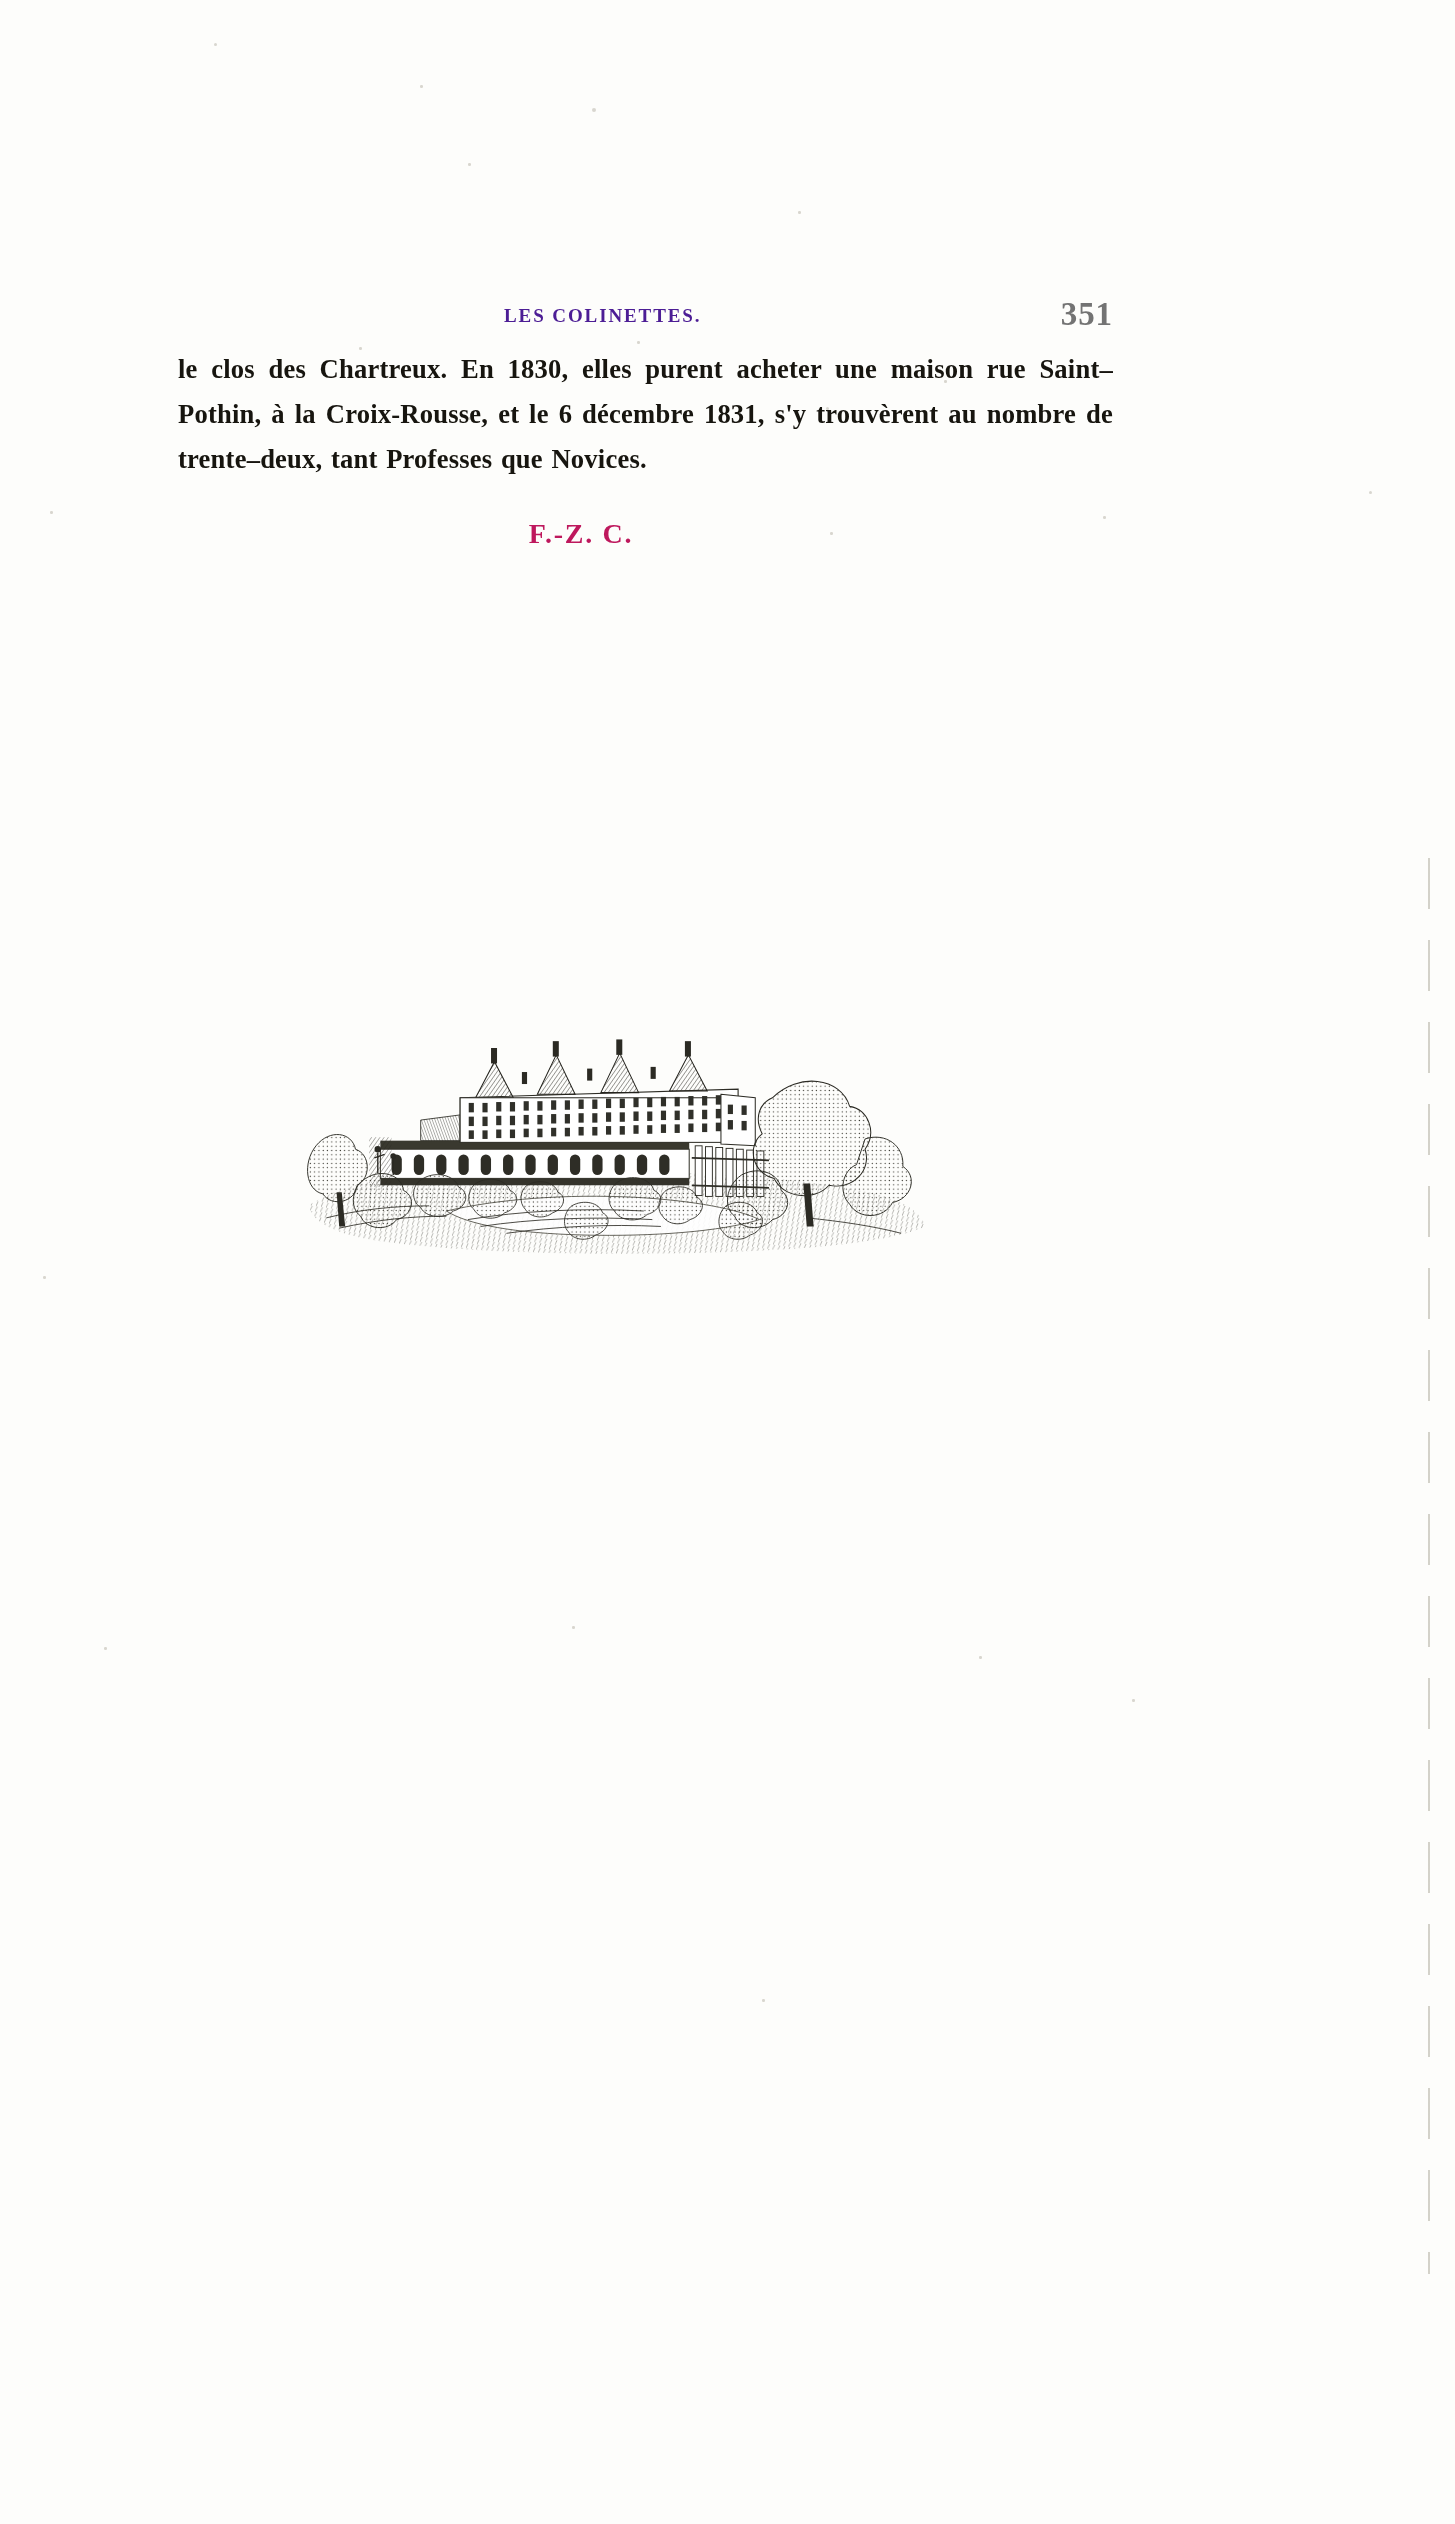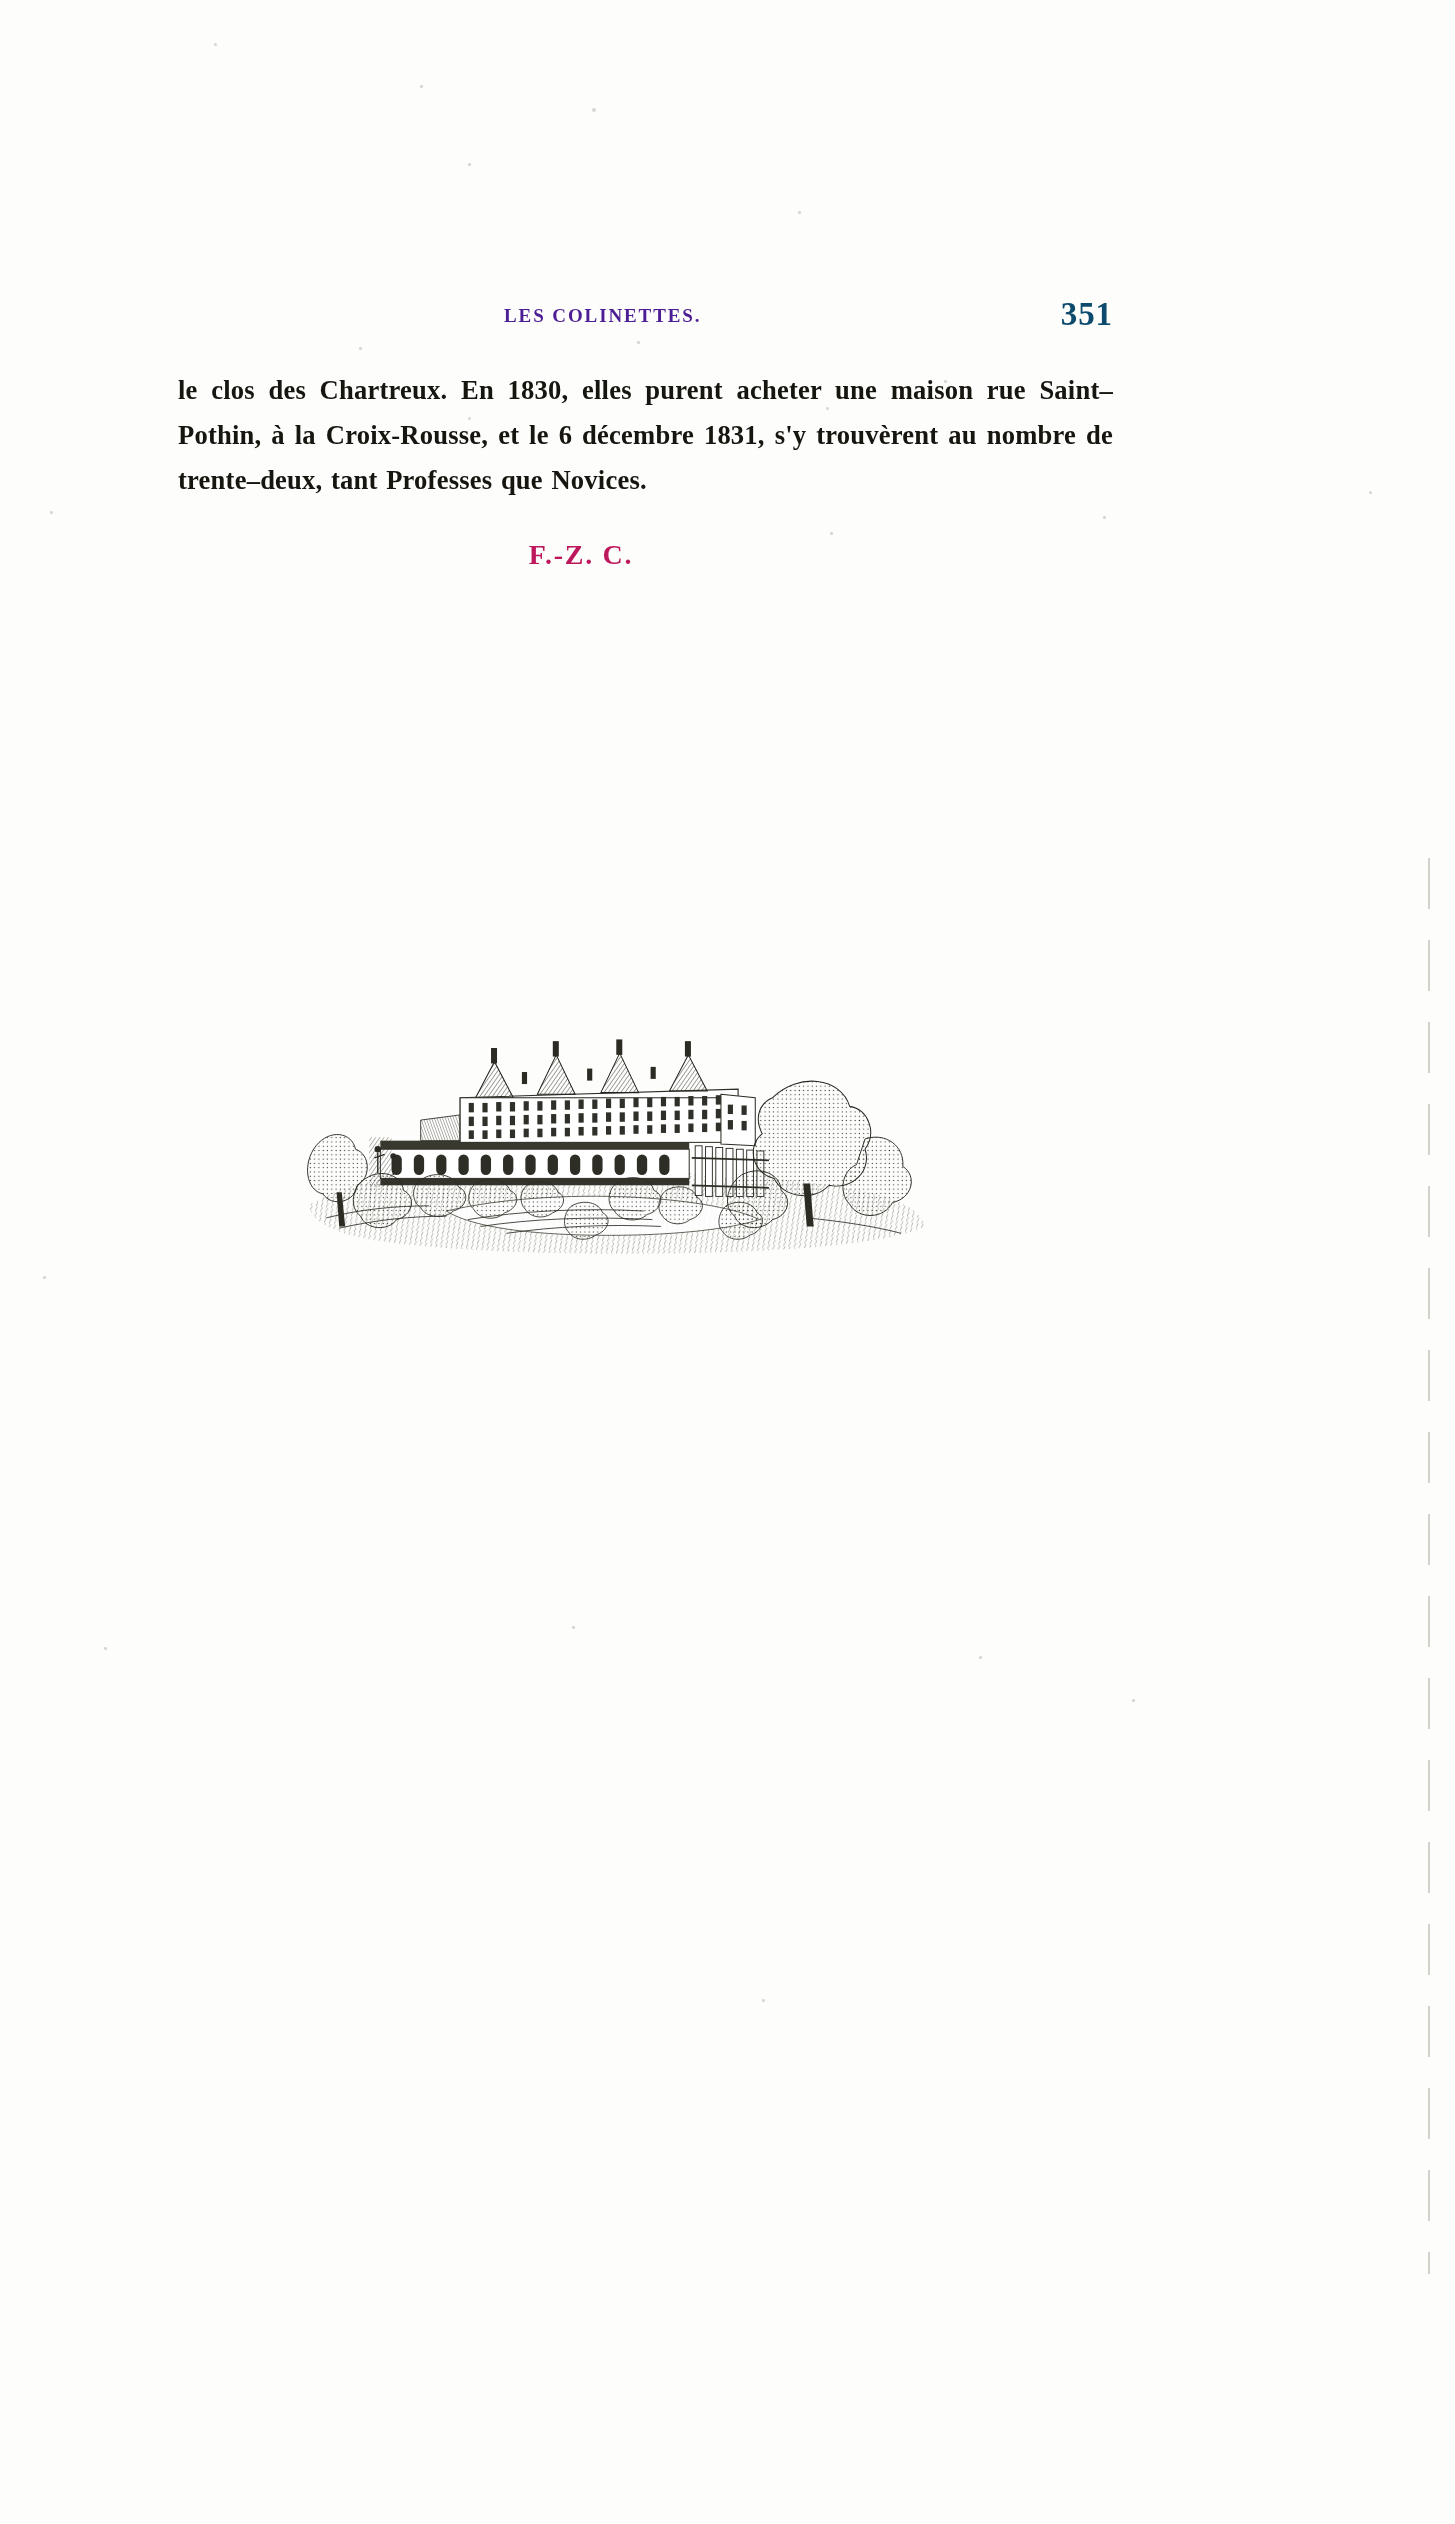--- a/index.html
+++ b/index.html
@@ -62,25 +62,25 @@
     color: #4c1d95;
   }
   .page-number {
     position: absolute;
     right: 0;
     top: -8.6px;
     font-family: "Liberation Serif", serif;
     font-weight: 700;
     font-size: 33px;
     letter-spacing: 0.9px;
-    color: #0c4a6e;
+    color: #737373;
   }
 
   .body-text {
-    margin-top: 25px;
+    margin-top: 4px;
     font-family: "Liberation Serif", serif;
     font-size: 26.6px;
     line-height: 45px;
     text-align: justify;
     color: #17150f;
     font-weight: 600;
     letter-spacing: 0.2px;
     word-spacing: 1.7px;
   }
   .body-text p { margin: 0; }

